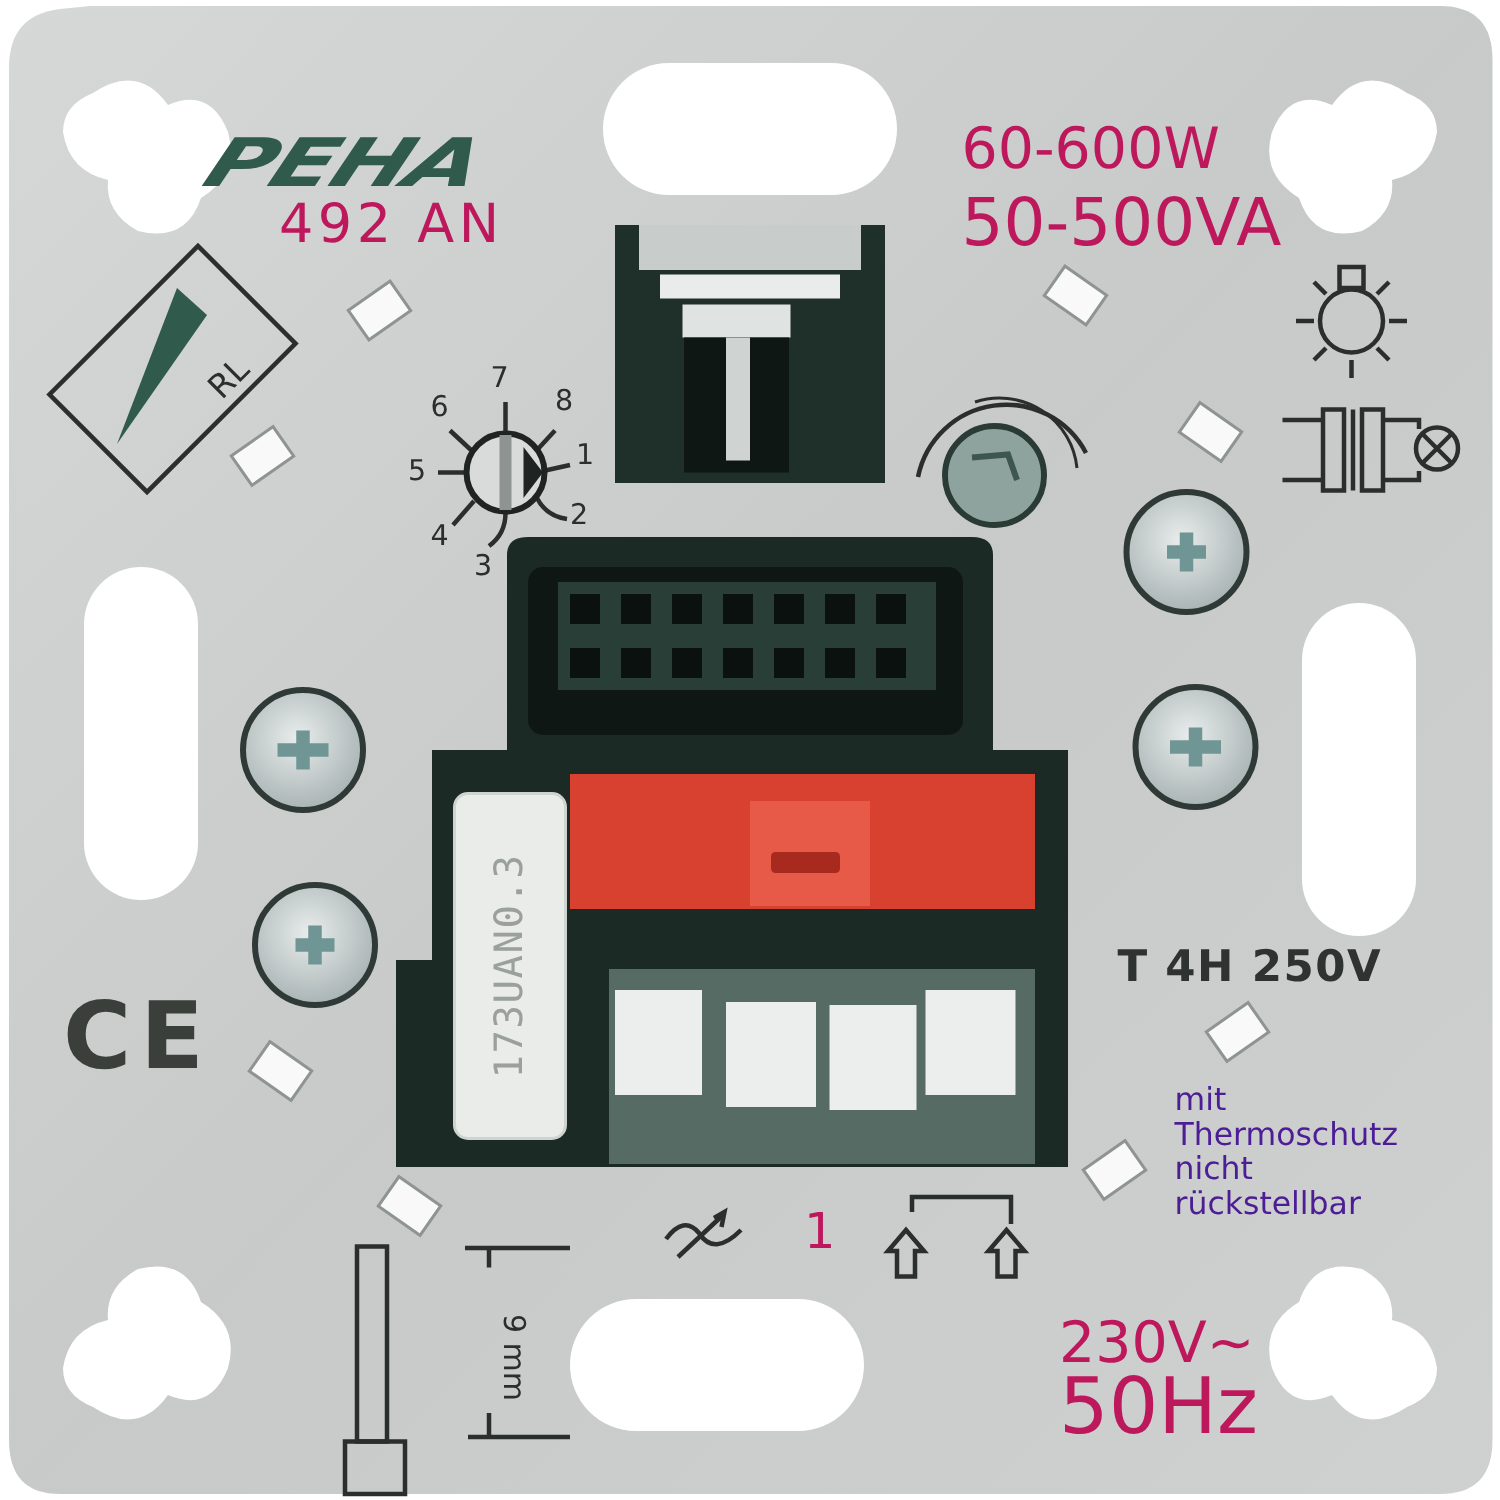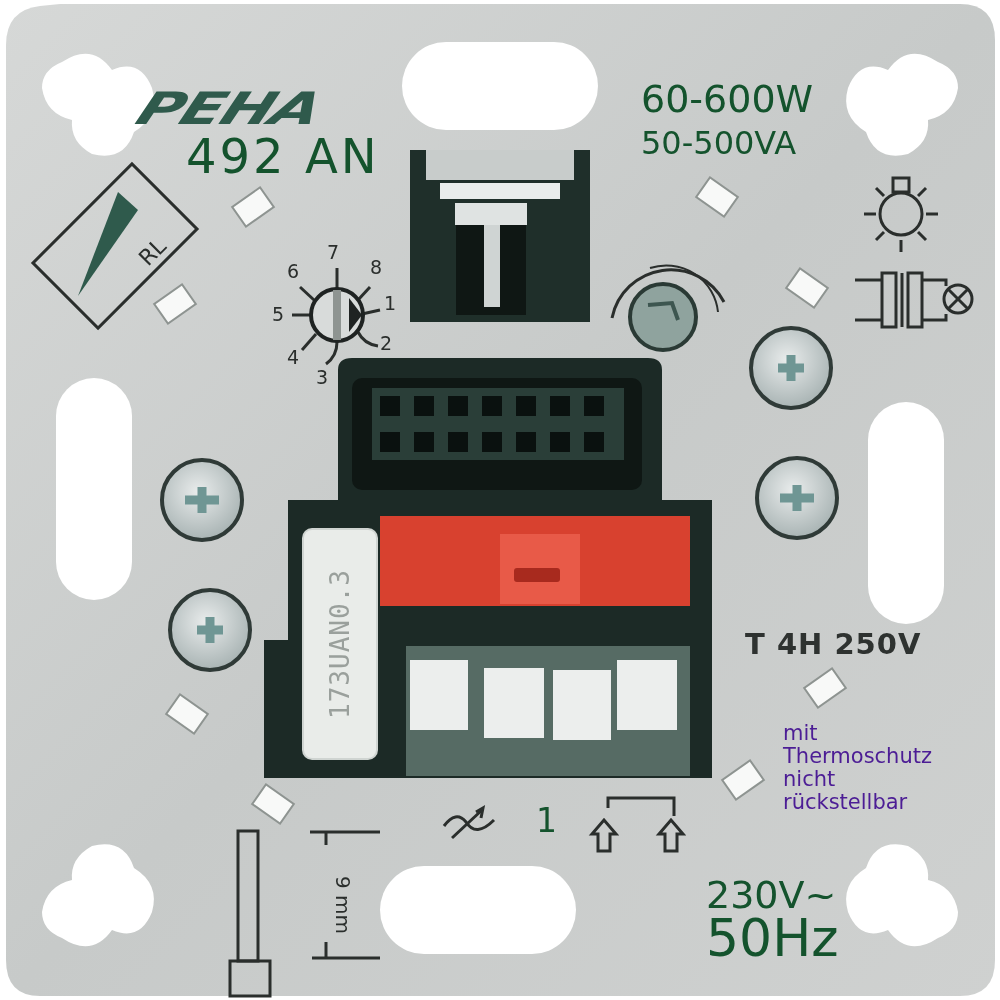--- a/index.html
+++ b/index.html
@@ -1,23 +1,23 @@
 <!DOCTYPE html>
 <html><head>
 <meta charset="utf-8">
 <style>
   html,body{margin:0;padding:0;background:#ffffff;}
   body{width:1000px;height:1000px;position:relative;overflow:hidden;font-family:"DejaVu Sans",sans-serif;}
   .stage{position:absolute;left:0;top:0;width:1000px;height:1000px;}
   .plate{position:absolute;left:0;top:0;width:1000px;height:1000px;}
-  .txt{position:absolute;color:#14532d;white-space:nowrap;line-height:1;}
+  .txt{position:absolute;color:#be185d;white-space:nowrap;line-height:1;}
   .brand{position:absolute;left:150px;top:82px;font-family:"DejaVu Sans",sans-serif;font-weight:bold;font-style:italic;font-size:62px;letter-spacing:-2px;color:#2f5a4c;transform:skewX(-22deg) scaleY(0.72);transform-origin:left top;}
-  .model{left:186px;top:132px;font-size:48px;letter-spacing:3px;}
+  .model{left:186px;top:132px;font-size:36px;letter-spacing:3px;}
   .w1{left:641px;top:80px;font-size:38px;}
-  .w2{left:641px;top:127px;font-size:32px;}
+  .w2{left:641px;top:127px;font-size:44px;}
   .fuse{left:745px;top:630px;font-size:29px;font-weight:bold;color:#2e3230;letter-spacing:1px;}
   .thermo{position:absolute;left:783px;top:722px;font-size:21px;line-height:23px;color:#4c1d95;}
   .volt{left:706px;top:848px;font-size:38px;margin-top:28px;}
   .hz{left:706px;top:912px;font-size:52px;}
   .term1{left:536px;top:804px;font-size:33px;}
   .ce{left:42px;top:660px;font-size:62px;font-weight:bold;color:#3a3f3c;letter-spacing:6px;}
   .label-vert{position:absolute;left:304px;top:530px;width:72px;height:228px;background:#e9ece9;border-radius:8px;box-shadow:0 0 0 2px #cfd4d1;}
   .label-vert span{position:absolute;left:50%;top:50%;transform:translate(-50%,-50%) rotate(-90deg);font-family:"DejaVu Sans Mono",monospace;font-size:26px;color:#9aa09c;letter-spacing:1px;}
   .dial-num{position:absolute;font-size:19px;color:#2a2e2c;line-height:1;}
 </style>
@@ -207,20 +207,21 @@
   <div class="txt fuse">T 4H 250V</div>
   <div class="thermo">
     <div>mit</div>
     <div>Thermoschutz</div>
     <div>nicht</div>
     <div>rückstellbar</div>
   </div>
   <div class="txt volt">230V~</div>
   <div class="txt hz">50Hz</div>
   <div class="txt term1">1</div>
+  <div class="txt ce">CE</div>
 
   <span style="position:absolute;left:860px;top:175px;width:84px;height:80px;"></span>
   <span style="position:absolute;left:852px;top:270px;width:125px;height:60px;"></span>
   <span style="position:absolute;left:440px;top:805px;width:58px;height:38px;"></span>
   <span style="position:absolute;left:590px;top:818px;width:28px;height:36px;"></span>
   <span style="position:absolute;left:657px;top:818px;width:28px;height:36px;"></span>
   <span style="position:absolute;left:309px;top:287px;width:56px;height:56px;border-radius:50%;"></span>
   <span style="position:absolute;left:628px;top:282px;width:70px;height:70px;border-radius:50%;"></span>
   <span style="position:absolute;left:352px;top:378px;width:290px;height:112px;"></span>
   <span style="position:absolute;left:380px;top:516px;width:310px;height:90px;"></span>

